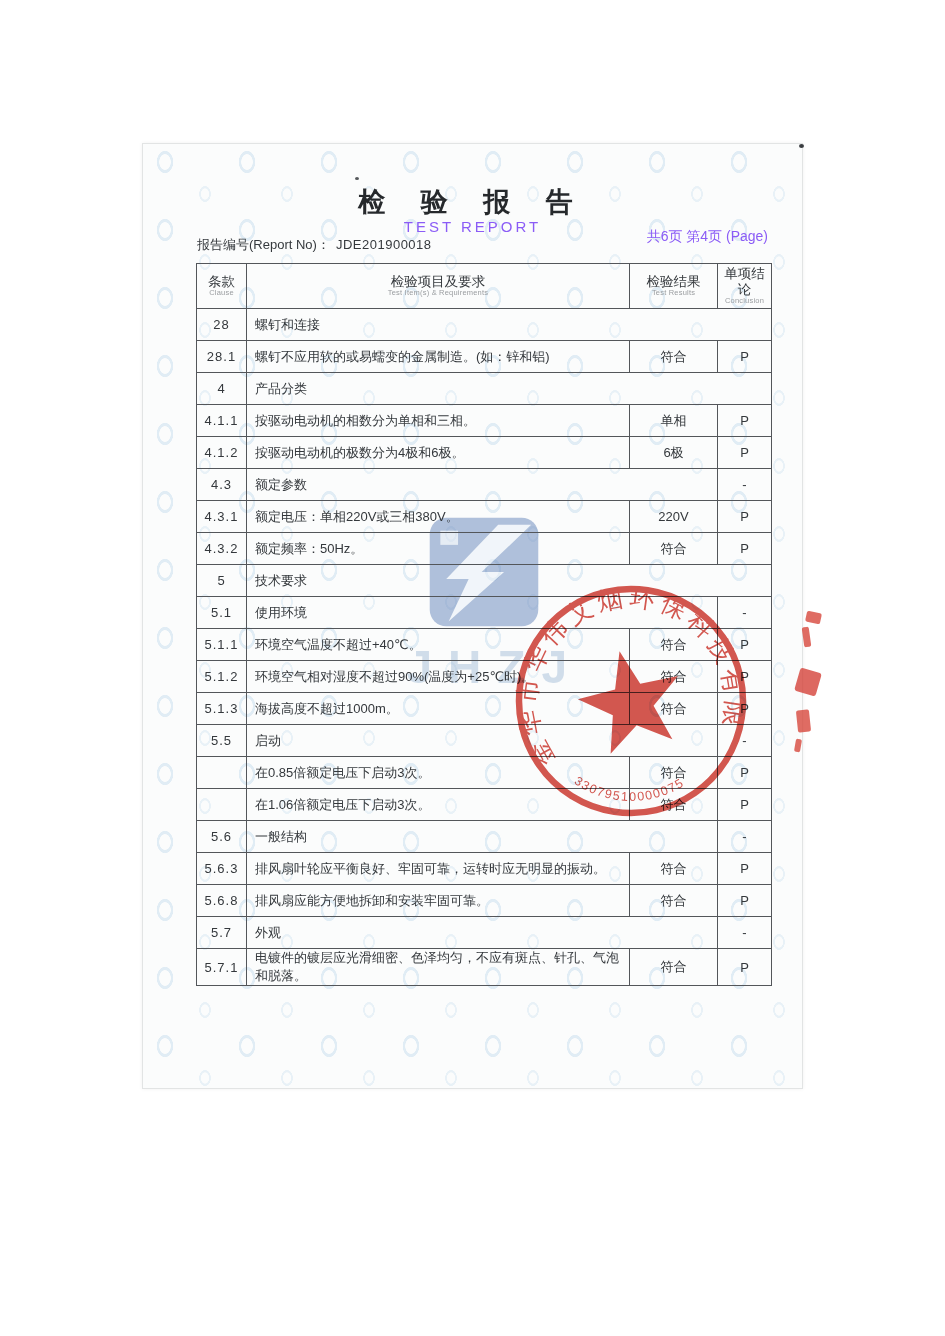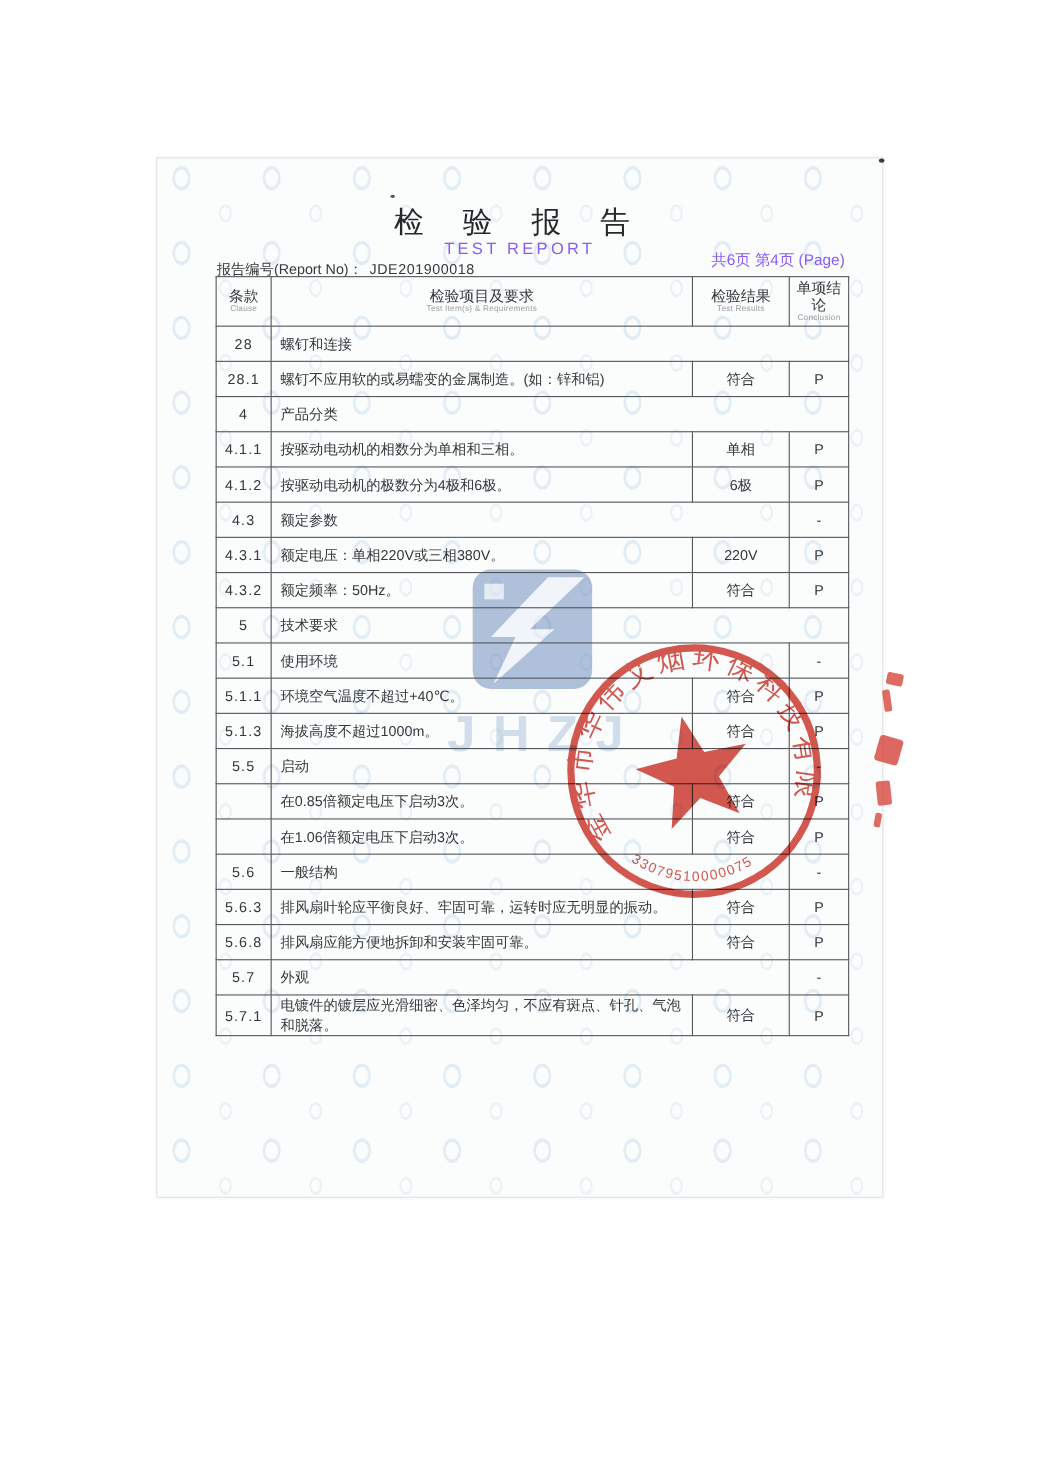--- a/index.html
+++ b/index.html
@@ -11,27 +11,27 @@
   
   .paper::before{content:"";position:absolute;inset:0;pointer-events:none;opacity:.85;
     background-image:
       radial-gradient(ellipse 11px 15px at 22px 18px, rgba(160,198,228,0) 50%, rgba(160,198,228,.34) 55%, rgba(160,198,228,.34) 72%, rgba(160,198,228,0) 76%),
       radial-gradient(ellipse 8px 11px at 62px 50px, rgba(168,202,230,0) 48%, rgba(168,202,230,.26) 54%, rgba(168,202,230,.26) 70%, rgba(168,202,230,0) 75%);
     background-size:82px 68px;}
   .wm-emblem{position:absolute;left:282px;top:369px;width:118px;height:118px;opacity:.55;pointer-events:none;}
   .wm-letters{position:absolute;left:190px;top:496px;width:250px;text-align:right;
       font-size:46px;font-weight:bold;letter-spacing:16px;color:rgba(140,172,206,.38);pointer-events:none;}
   .doc-title{position:absolute;left:0;top:40px;width:100%;text-align:center;
-      font-size:27px;font-weight:normal;letter-spacing:14px;color:#26292c;}
+      font-size:27px;font-weight:bold;letter-spacing:14px;color:#26292c;}
   .doc-subtitle{position:absolute;left:0;top:74px;width:100%;text-align:center;
       font-size:15px;letter-spacing:3px;color:#8b5cf6;}
   .report-line{position:absolute;left:54px;top:92px;font-size:13px;color:#35393d;}
   .report-line .val{margin-left:6px;letter-spacing:.5px;}
   .page-info{position:absolute;right:34px;top:84px;font-size:14px;color:#8b5cf6;}
-  table.report{position:absolute;left:53px;top:107px;width:575px;border-collapse:collapse;
+  table.report{position:absolute;left:53px;top:119px;width:575px;border-collapse:collapse;
       table-layout:fixed;background:transparent;}
   table.report th, table.report td{border:1px solid #53565a;font-weight:normal;
       font-size:13px;color:#34383c;overflow:hidden;}
   table.report thead th{height:42px;text-align:center;vertical-align:middle;line-height:1.15;}
   table.report tbody tr{height:32px;}
   .th-cn{display:block;font-size:13.5px;}
   .th-en{display:block;font-size:7.5px;color:#9a9da0;letter-spacing:.2px;}
   td.clause{text-align:center;font-size:12.5px;letter-spacing:1px;}
   td.item{text-align:left;padding:0 4px 0 8px;font-size:13px;}
   td.result{text-align:center;font-size:13px;}
@@ -141,20 +141,26 @@
             <td class="item" colspan="2">使用环境</td>
             <td class="concl">-</td>
           </tr>
           <tr>
             <td class="clause">5.1.1</td>
             <td class="item">环境空气温度不超过+40℃。</td>
             <td class="result">符合</td>
             <td class="concl">P</td>
           </tr>
           <tr>
+            <td class="clause">5.1.2</td>
+            <td class="item">环境空气相对湿度不超过90%(温度为+25℃时)。</td>
+            <td class="result">符合</td>
+            <td class="concl">P</td>
+          </tr>
+          <tr>
             <td class="clause">5.1.3</td>
             <td class="item">海拔高度不超过1000m。</td>
             <td class="result">符合</td>
             <td class="concl">P</td>
           </tr>
           <tr>
             <td class="clause">5.5</td>
             <td class="item" colspan="2">启动</td>
             <td class="concl">-</td>
           </tr>

